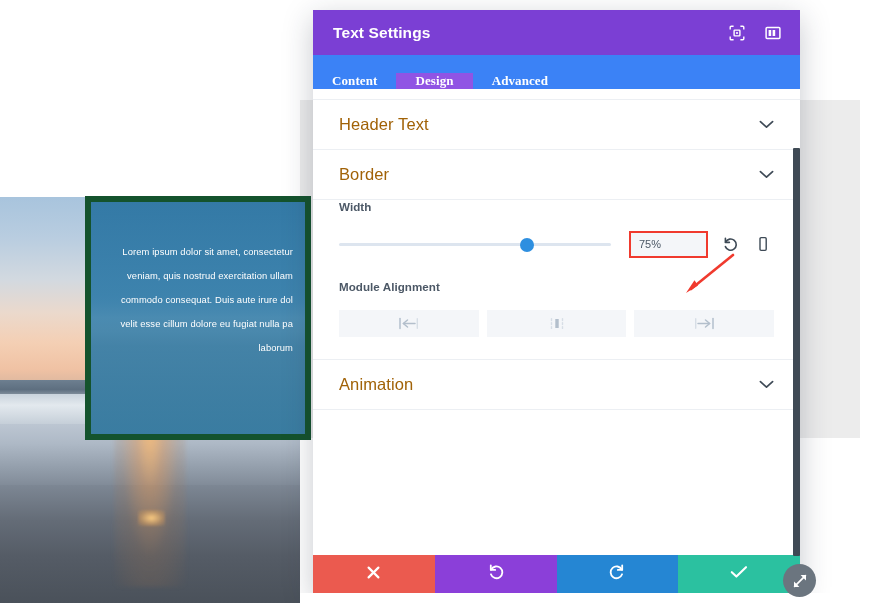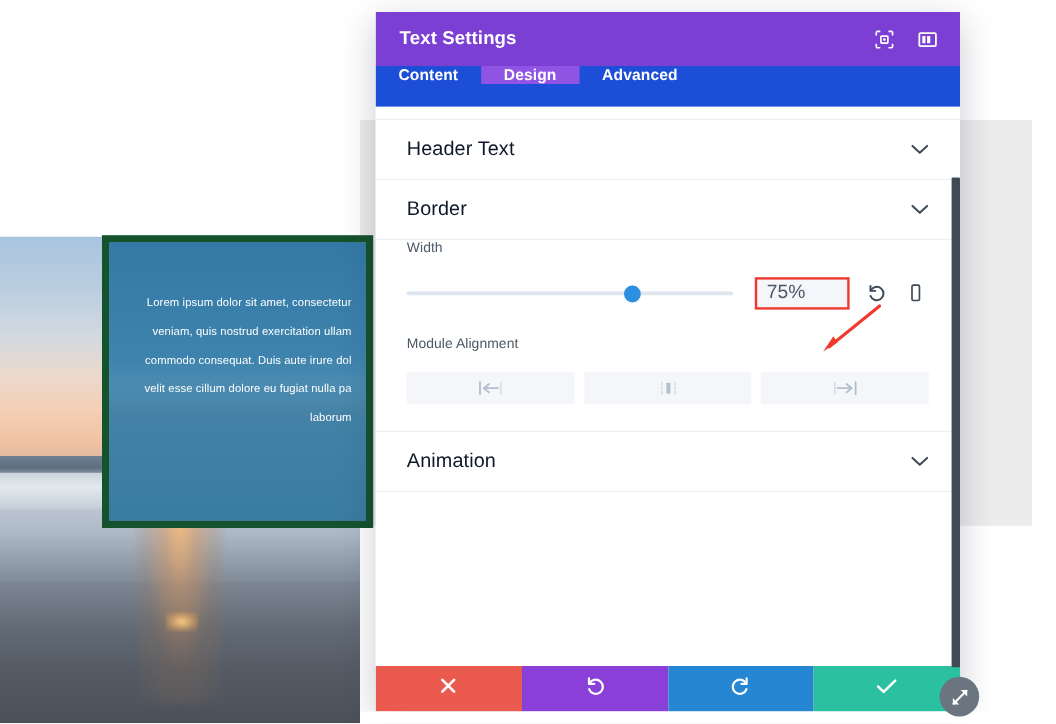--- a/index.html
+++ b/index.html
@@ -189,23 +189,24 @@
     width: 18px;
     height: 18px;
     display: flex;
     align-items: center;
     justify-content: center;
     cursor: pointer;
   }
 
   .tabs {
     height: 34px;
-    background: #1d4ed8;
-    display: flex;
-    align-items: flex-start;
+    background: #3b82f6;
+    display: flex;
+    align-items: flex-end;
+    font-family: Liberation Serif, serif;
   }
   .tab {
     display: flex;
     align-items: center;
     padding: 0 19px;
     color: #ffffff;
     font-size: 13px;
     font-weight: bold;
     cursor: pointer;
     letter-spacing: 0.1px;
@@ -233,42 +234,42 @@
     height: 50px;
     display: flex;
     align-items: center;
     padding: 0 26px 0 26px;
     border-bottom: 1px solid #eceff3;
     cursor: pointer;
     background: #ffffff;
   }
   .acc-title {
     font-size: 16.5px;
-    color: #0f172a;
+    color: #a16207;
     font-weight: normal;
     letter-spacing: 0.1px;
   }
   .acc-title.open { color: #2ea3f2; }
   .acc-chev {
     margin-left: auto;
     color: #3e4a56;
     display: flex;
     align-items: center;
   }
   .acc-chev.open { color: #2ea3f2; }
 
   .sizing-panel {
     background: #ffffff;
     border-bottom: 1px solid #eceff3;
     padding: 0 26px 22px 26px;
   }
 
   .field-label {
     font-size: 11.6px;
-    font-weight: normal;
+    font-weight: bold;
     color: #4c5866;
     margin-bottom: 17px;
     letter-spacing: 0.05px;
   }
 
   .width-row {
     display: flex;
     align-items: center;
     height: 28px;
     margin-bottom: 22px;
@@ -296,21 +297,21 @@
     border-radius: 50%;
     background: #2e8fe0;
     transform: translateX(-7px);
   }
   .value-input {
     width: 79px;
     height: 27px;
     background: #f4f6f9;
     border: 2px solid #f03a2e;
     color: #4c5866;
-    font-size: 16px;
+    font-size: 11px;
     font-family: "Liberation Sans", sans-serif;
     padding: 0 8px;
     outline: none;
   }
   .mini-icon {
     width: 22px;
     height: 22px;
     margin-left: 11px;
     display: flex;
     align-items: center;

